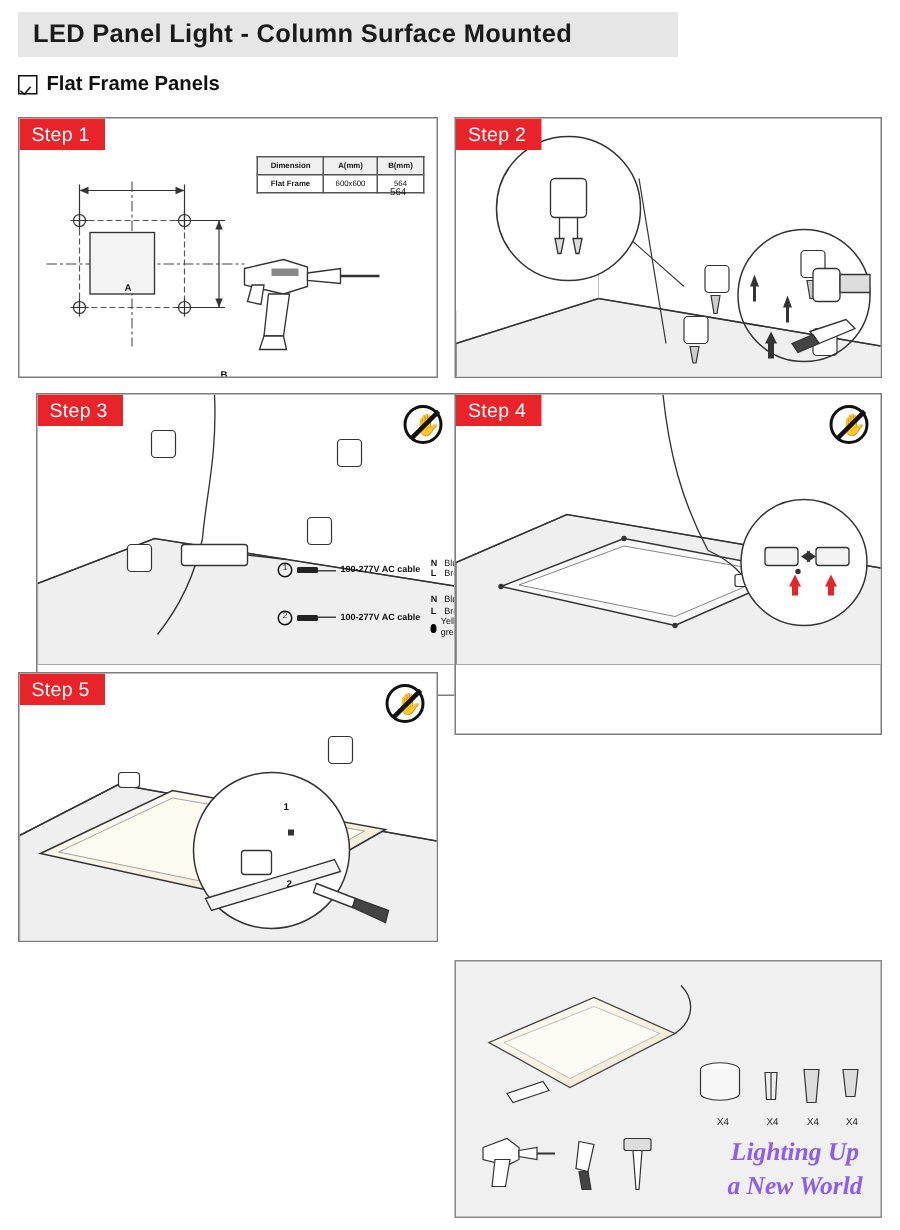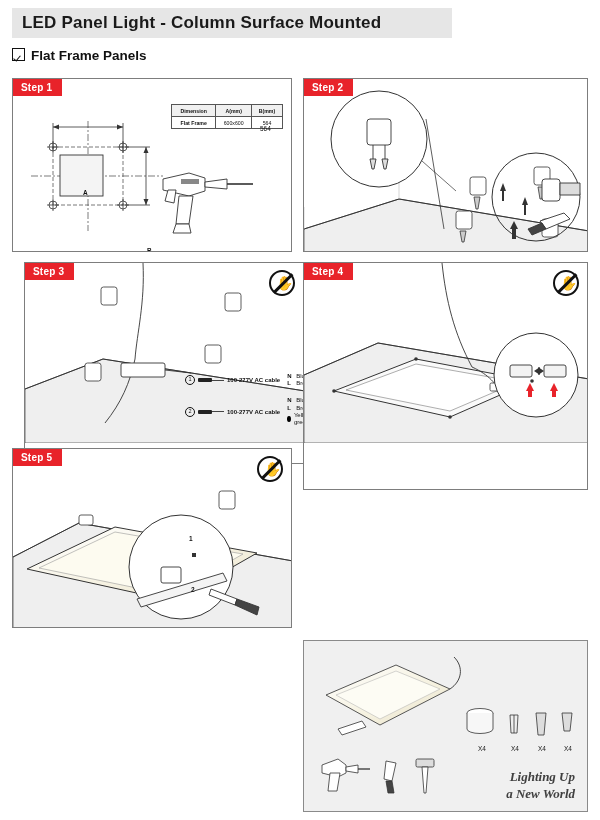--- a/index.html
+++ b/index.html
@@ -40,21 +40,21 @@
     font-weight: bold;
     letter-spacing: 0.2px;
     color: #1a1a1a;
   }
 
   .subtitle-row {
     position: absolute;
     left: 12px;
     top: 48px;
     display: flex;
-    align-items: flex-start;
+    align-items: flex-end;
     gap: 6px;
   }
   .check-box-glyph {
     width: 13px;
     height: 13px;
     border: 1.5px solid #111;
     position: relative;
     box-sizing: border-box;
   }
   .check-box-glyph::after {
@@ -80,22 +80,22 @@
     box-sizing: border-box;
     background: #ffffff;
     overflow: hidden;
   }
   .step-tag {
     position: absolute;
     left: 0px;
     top: 0px;
     background: #e8232a;
     color: #ffffff;
-    font-size: 10px;
-    font-weight: bold;
+    font-size: 13px;
+    font-weight: normal;
     padding: 3px 10px 3px 8px;
     z-index: 5;
     letter-spacing: 0.2px;
   }
 
   
   .panel svg {
     position: absolute;
     left: 0;
     top: 0;
@@ -244,25 +244,25 @@
   .acc-qty {
     position: absolute;
     font-size: 6.5px;
     color: #222;
     text-align: center;
   }
   .slogan {
     position: absolute;
     right: 12px;
     bottom: 8px;
-    text-align: right;
-    color: #404040;
+    text-align: center;
+    color: #8b5cf6;
     font-weight: bold;
     font-style: italic;
-    font-size: 13px;
+    font-size: 17px;
     line-height: 1.35;
     font-family: "Liberation Serif", serif;
   }
 
   .lbl {
     position: absolute;
     font-size: 6.5px;
     color: #111;
   }
   .lbl.bold { font-weight: bold; }

